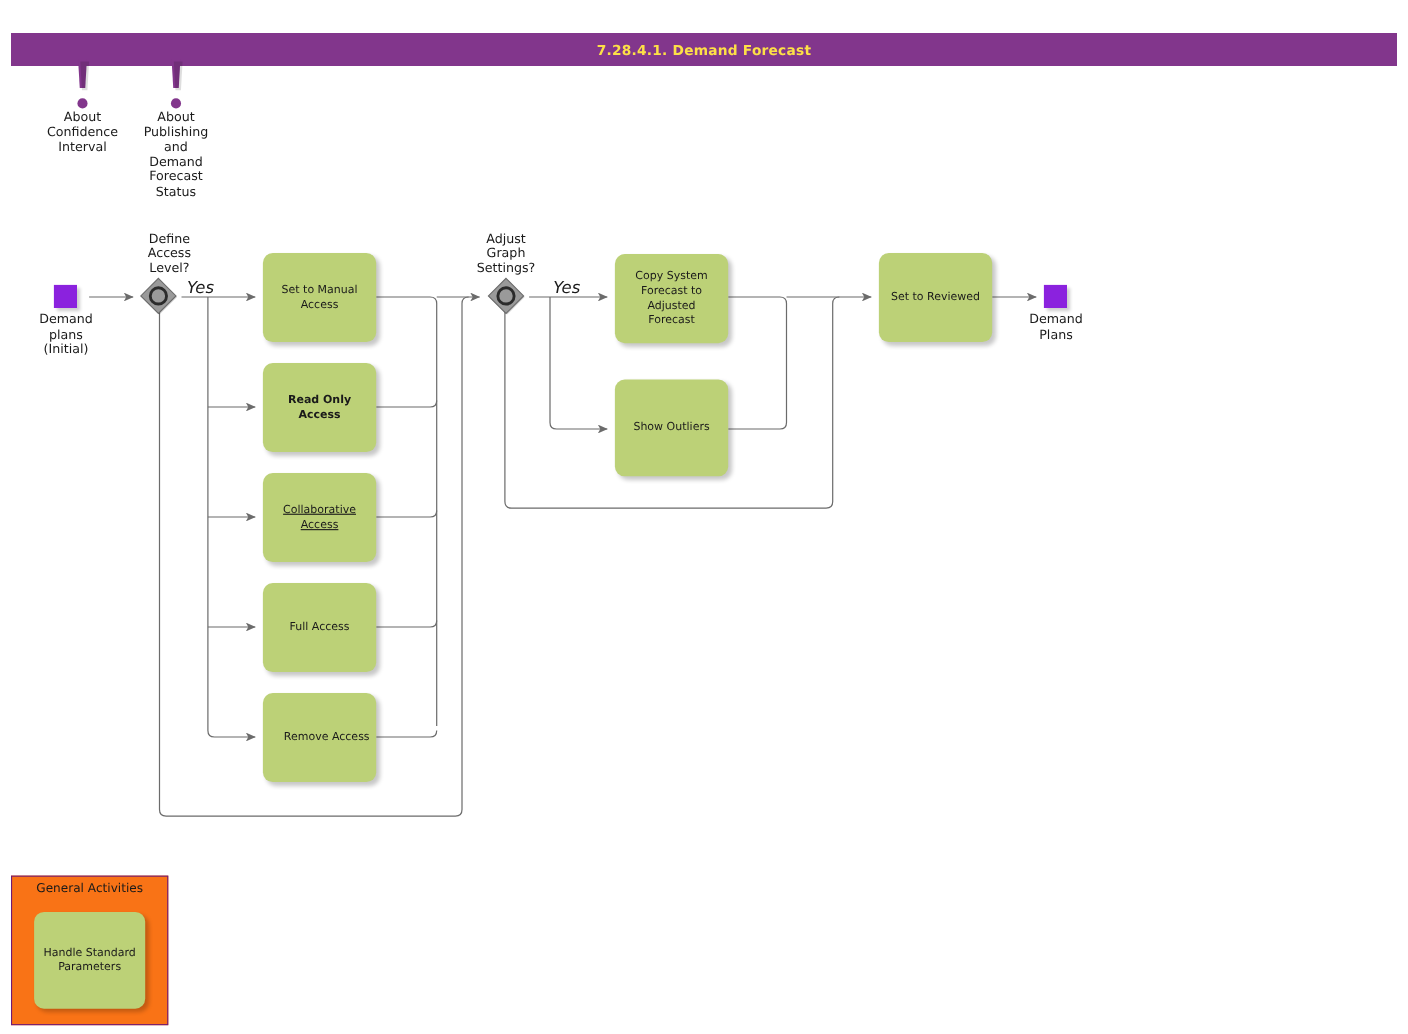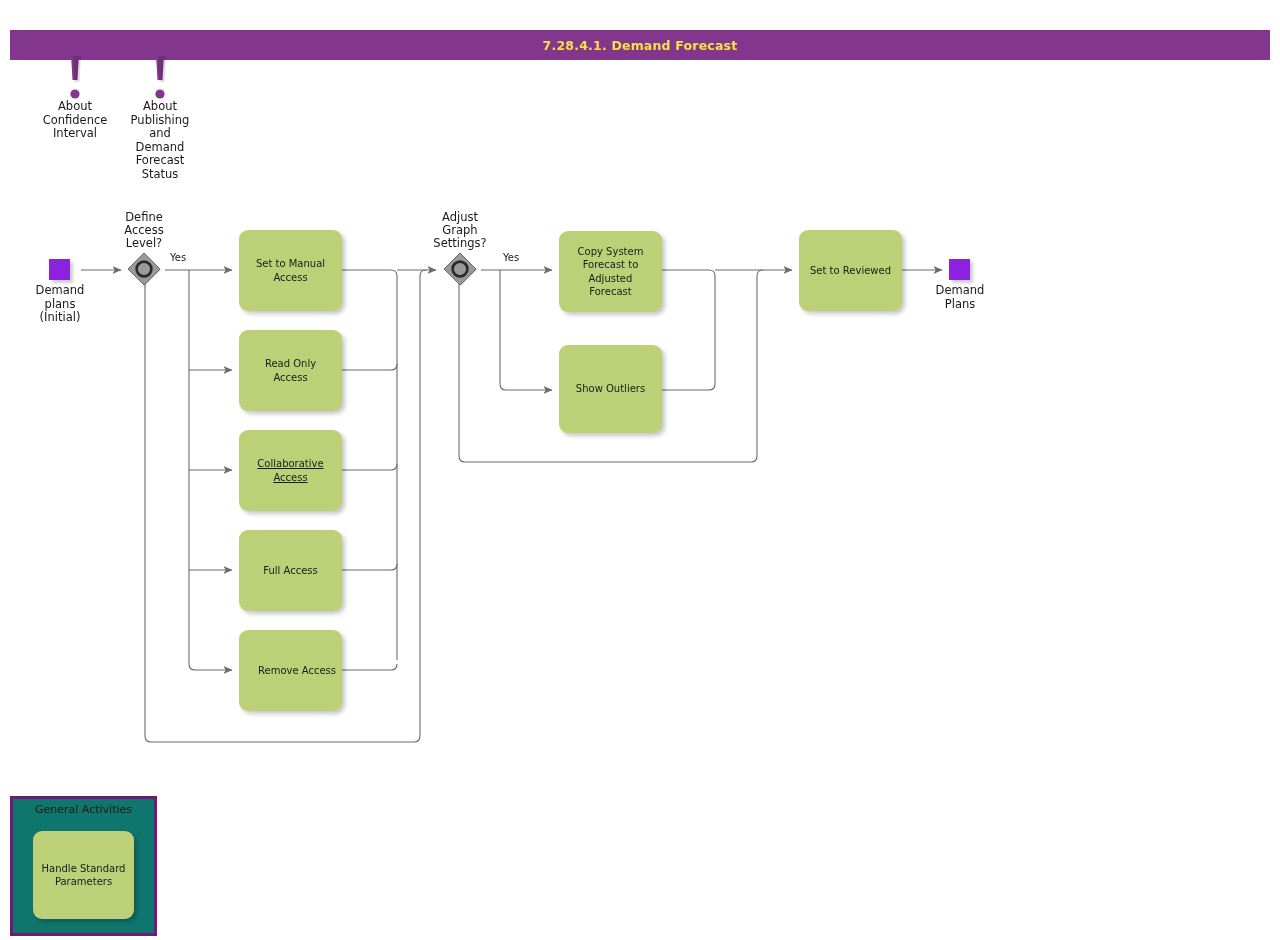--- a/index.html
+++ b/index.html
@@ -59,31 +59,31 @@
   
   .annot{position:absolute;text-align:center;}
   .annot .bang{
     position:relative;width:100%;height:48px;
   }
   .annot-label{font-size:11.5px;line-height:13.5px;color:#1a1a1a;}
 
   
   .group{
     position:absolute;
-    border:3px solid #701a75;
-    background:#0f766e;
+    border:1px solid #701a75;
+    background:#f97316;
   }
   .group-title{
     position:absolute;left:0;right:0;top:4px;
     text-align:center;font-size:11px;color:#1a1a1a;
   }
 
   
   .edge-label{
-    position:absolute;font-size:10px;color:#1a1a1a;
+    position:absolute;font-size:15px;color:#1a1a1a;font-style:italic;
   }
 </style>
 </head>
 <body>
 
 <div class="titlebar">
   <span>7.28.4.1. Demand Forecast</span>
 </div>
 
 <div class="canvas">
@@ -155,37 +155,37 @@
 Demand
 Forecast
 Status</div>
   </div>
 
   <div class="event" style="left:49px;top:259px;"></div>
   <div class="event-label" style="left:10px;top:284px;width:100px;white-space:pre-line;">Demand
 plans
 (Initial)</div>
 
-  <div class="gw-label" style="left:98px;top:211px;width:92px;white-space:pre-line;">Define
+  <div class="gw-label" style="left:108px;top:211px;width:92px;white-space:pre-line;">Define
 Access
 Level?</div>
   <div class="gateway" style="left:125px;top:251px;">
     <svg width="38" height="38" viewBox="0 0 38 38" xmlns="http://www.w3.org/2000/svg">
       <path d="M20,3 L36,19 L20,35 L4,19 Z" fill="#000" opacity="0.18"></path>
       <path d="M19,2 L35,18 L19,34 L3,18 Z" fill="#9a9a9a" stroke="#6b6b6b" stroke-width="1"></path>
       <circle cx="19" cy="18" r="7.4" fill="none" stroke="#2b2b2b" stroke-width="2.6"></circle>
     </svg>
   </div>
   <div class="edge-label" style="left:170px;top:252px;">Yes</div>
 
   <div class="task" style="left:239px;top:230px;width:103px;height:81px;">
     <span style="white-space:pre-line;">Set to Manual
 Access</span>
   </div>
-  <div class="task" style="left:239px;top:330px;width:103px;height:81px;">
+  <div class="task" style="left:239px;top:330px;width:103px;height:81px;font-weight:bold;">
     <span style="white-space:pre-line;">Read Only
 Access</span>
   </div>
   <div class="task" style="left:239px;top:430px;width:103px;height:81px;">
     <span style="white-space:pre-line;text-decoration:underline;">Collaborative
 Access</span>
   </div>
   <div class="task" style="left:239px;top:530px;width:103px;height:81px;">
     <span style="white-space:pre-line;">Full Access</span>
   </div>

